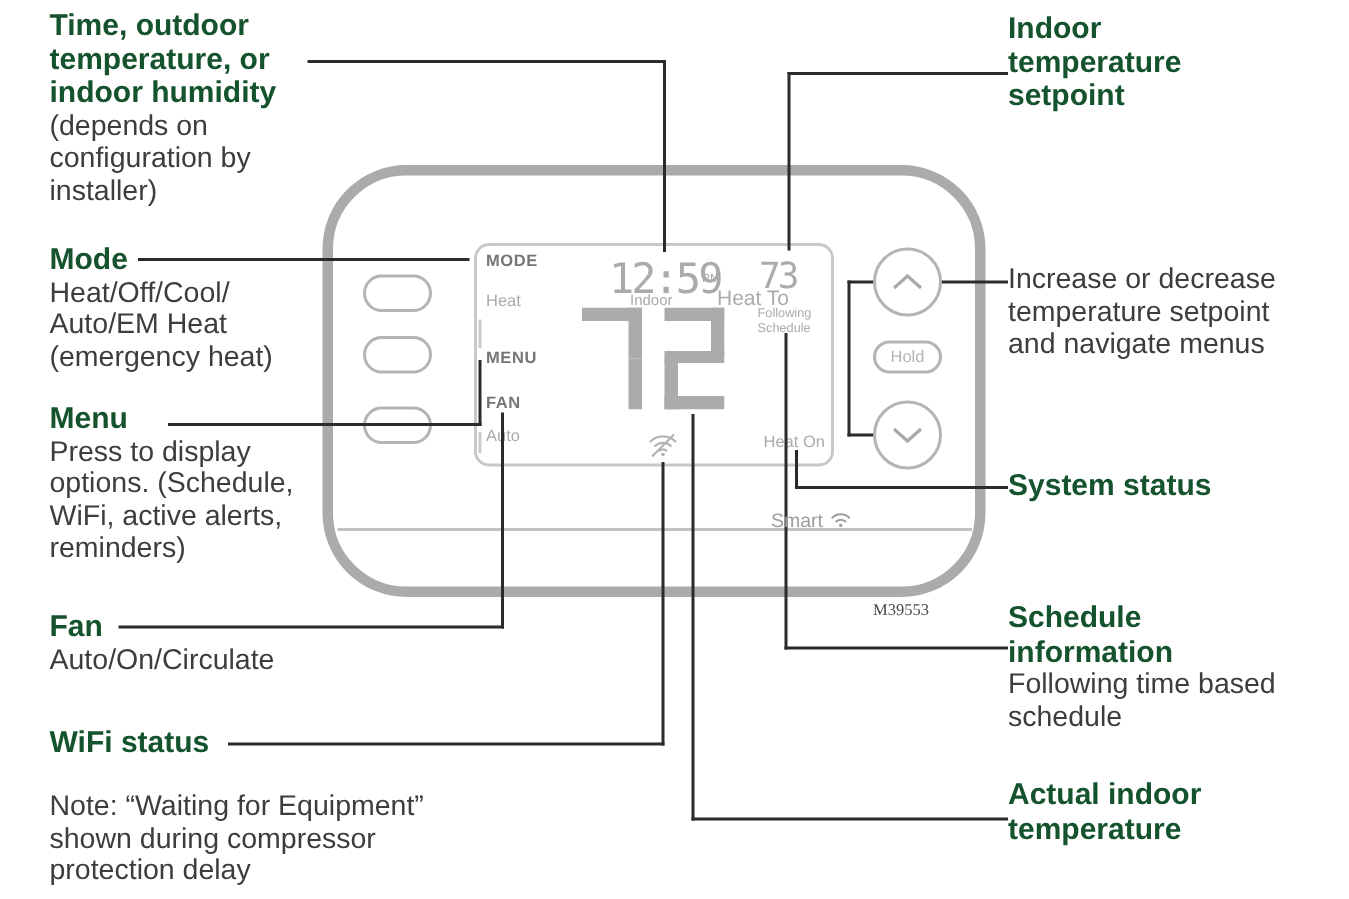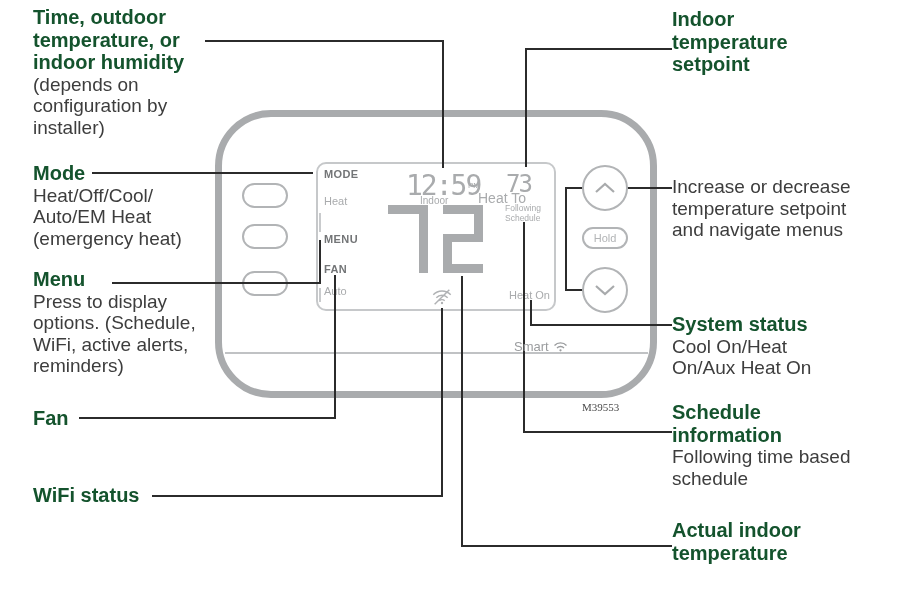--- a/index.html
+++ b/index.html
@@ -162,43 +162,47 @@
   <div class="lbl" style="left:33px;top:268px;width:200px">
     <div class="t">Menu</div>
     <div class="d">Press to display
 options. (Schedule,
 WiFi, active alerts,
 reminders)</div>
   </div>
 
   <div class="lbl" style="left:33px;top:407px;width:220px">
     <div class="t">Fan</div>
+    <div class="d">Auto/On/Circulate</div>
   </div>
 
   <div class="lbl" style="left:33px;top:484px;width:220px">
     <div class="t">WiFi status</div>
   </div>
 
+  <div class="lbl" style="left:33px;top:527px;width:330px">
+    <div class="d">Note: “Waiting for Equipment”
+shown during compressor
+protection delay</div>
+  </div>
 
   <div class="lbl" style="left:672px;top:8px;width:215px">
     <div class="t">Indoor
 temperature
 setpoint</div>
   </div>
 
   <div class="lbl" style="left:672px;top:176px;width:215px">
     <div class="d">Increase or decrease
 temperature setpoint
 and navigate menus</div>
   </div>
 
   <div class="lbl" style="left:672px;top:313px;width:215px">
     <div class="t">System status</div>
-    <div class="d">Cool On/Heat
-On/Aux Heat On</div>
   </div>
 
   <div class="lbl" style="left:672px;top:401px;width:215px">
     <div class="t">Schedule
 information</div>
     <div class="d">Following time based
 schedule</div>
   </div>
 
   <div class="lbl" style="left:672px;top:519px;width:215px">

